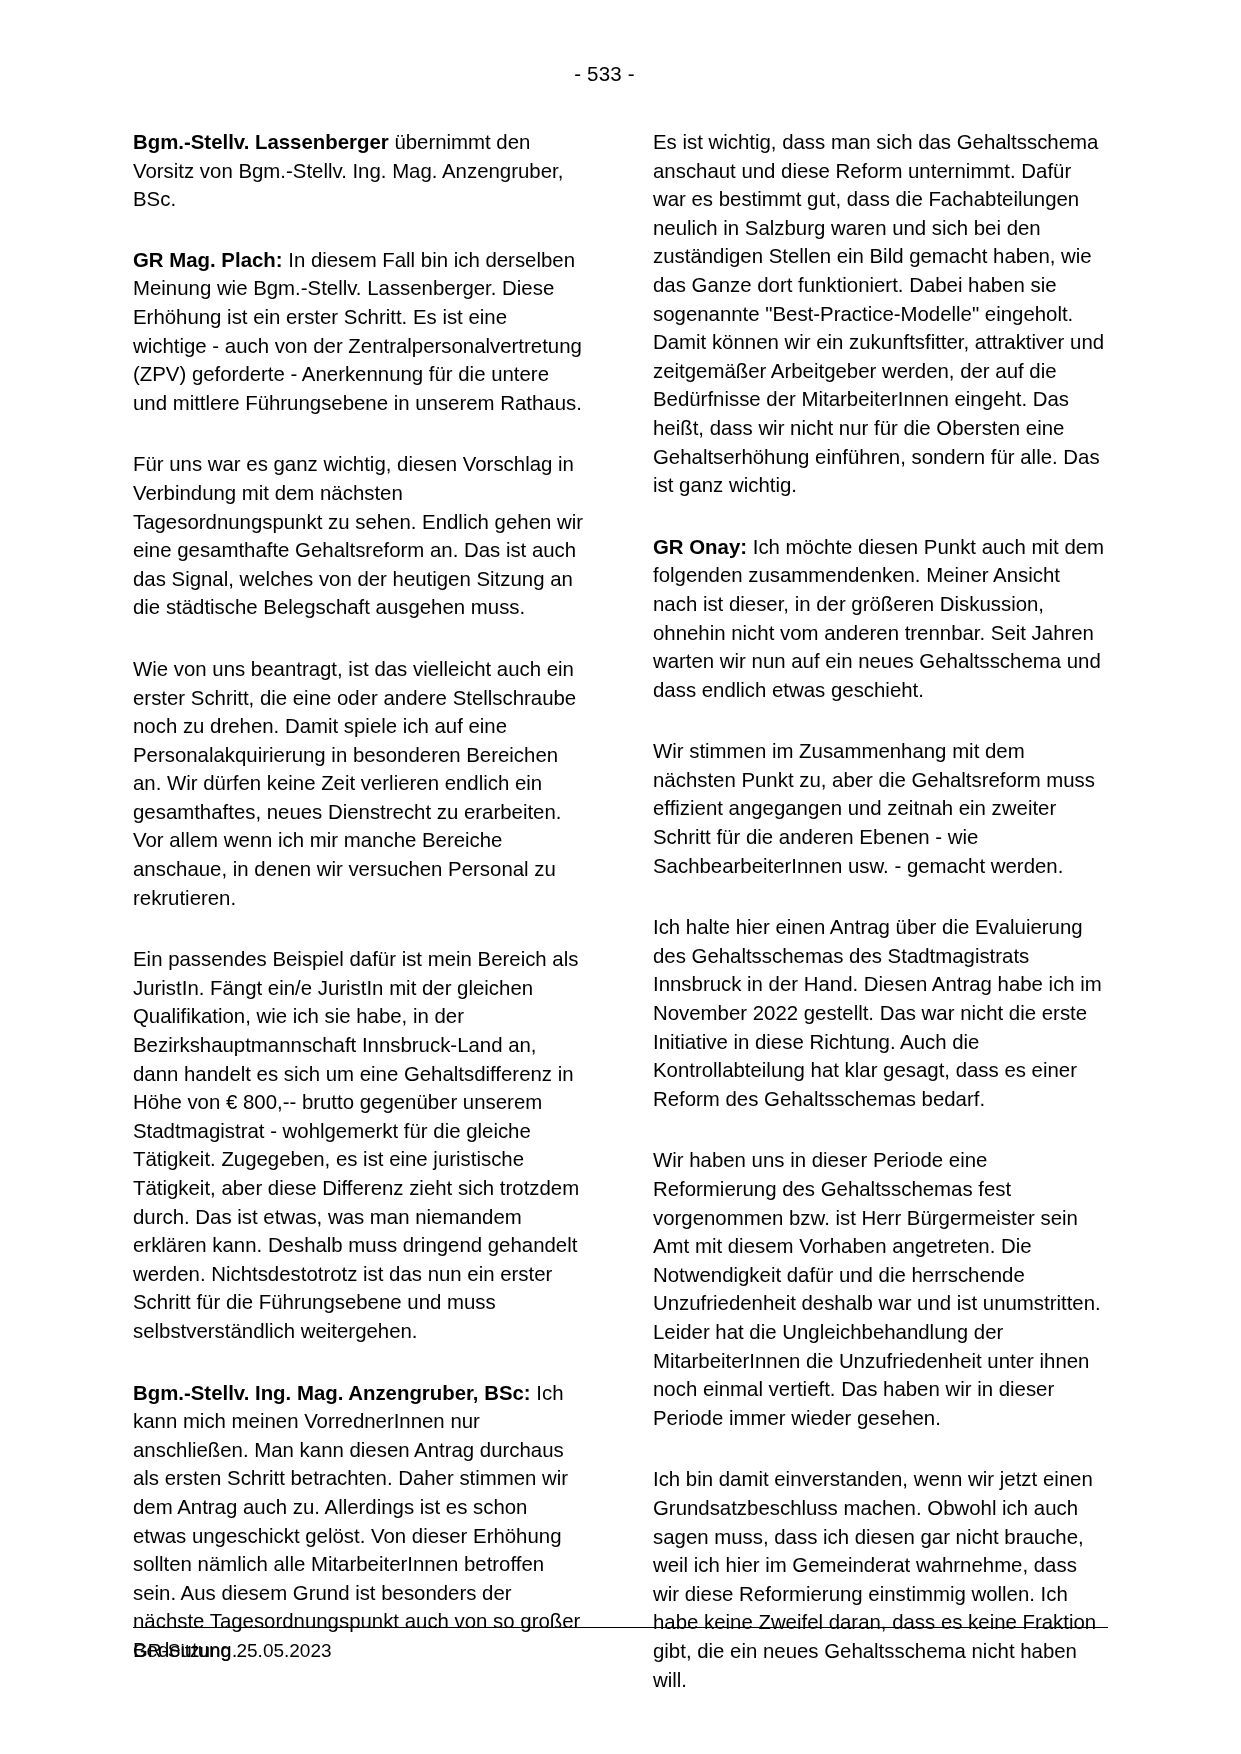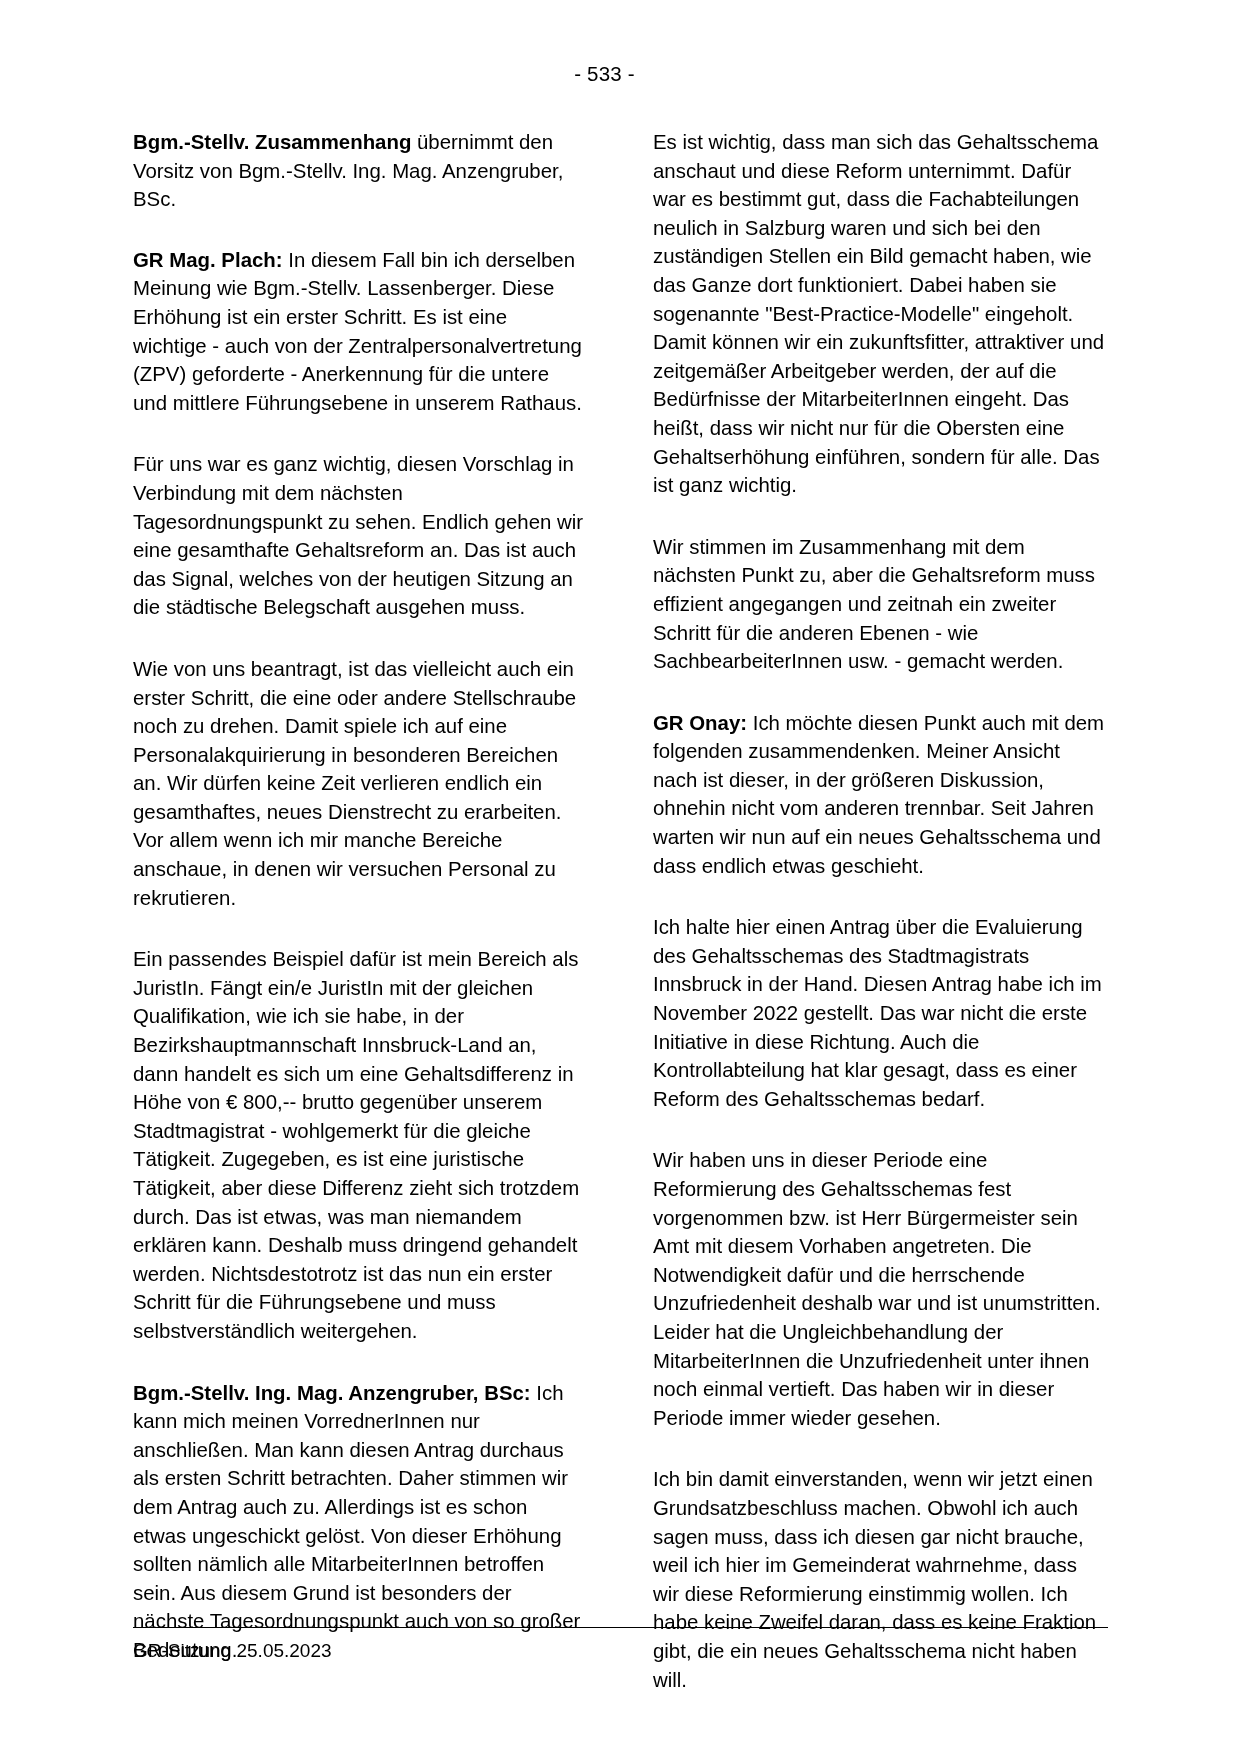--- a/index.html
+++ b/index.html
@@ -74,32 +74,32 @@
 </head>
 <body>
 
 <div class="page">
 
   <div class="page-number">- 533 -</div>
 
   <div class="columns">
 
     <div class="col">
-      <p class="gap-none"><span class="speaker">Bgm.-Stellv. Zusammenhang</span><span> übernimmt den Vorsitz von Bgm.-Stellv. Ing. Mag. Anzengruber, BSc.</span></p>
+      <p class="gap-none"><span class="speaker">Bgm.-Stellv. Lassenberger</span><span> übernimmt den Vorsitz von Bgm.-Stellv. Ing. Mag. Anzengruber, BSc.</span></p>
       <p class="gap-lg"><span class="speaker">GR Mag. Plach:</span><span> In diesem Fall bin ich derselben Meinung wie Bgm.-Stellv. Lassenberger. Diese Erhöhung ist ein erster Schritt. Es ist eine wichtige - auch von der Zentralpersonalvertretung (ZPV) geforderte - Anerkennung für die untere und mittlere Führungsebene in unserem Rathaus.</span></p>
       <p class="gap-sm"><span>Für uns war es ganz wichtig, diesen Vorschlag in Verbindung mit dem nächsten Tagesordnungspunkt zu sehen. Endlich gehen wir eine gesamthafte Gehaltsreform an. Das ist auch das Signal, welches von der heutigen Sitzung an die städtische Belegschaft ausgehen muss.</span></p>
       <p class="gap-sm"><span>Wie von uns beantragt, ist das vielleicht auch ein erster Schritt, die eine oder andere Stellschraube noch zu drehen. Damit spiele ich auf eine Personalakquirierung in besonderen Bereichen an. Wir dürfen keine Zeit verlieren endlich ein gesamthaftes, neues Dienstrecht zu erarbeiten. Vor allem wenn ich mir manche Bereiche anschaue, in denen wir versuchen Personal zu rekrutieren.</span></p>
       <p class="gap-sm"><span>Ein passendes Beispiel dafür ist mein Bereich als JuristIn. Fängt ein/e JuristIn mit der gleichen Qualifikation, wie ich sie habe, in der Bezirkshauptmannschaft Innsbruck-Land an, dann handelt es sich um eine Gehaltsdifferenz in Höhe von € 800,-- brutto gegenüber unserem Stadtmagistrat - wohlgemerkt für die gleiche Tätigkeit. Zugegeben, es ist eine juristische Tätigkeit, aber diese Differenz zieht sich trotzdem durch. Das ist etwas, was man niemandem erklären kann. Deshalb muss dringend gehandelt werden. Nichtsdestotrotz ist das nun ein erster Schritt für die Führungsebene und muss selbstverständlich weitergehen.</span></p>
       <p class="gap-sm"><span class="speaker">Bgm.-Stellv. Ing. Mag. Anzengruber, BSc:</span><span> Ich kann mich meinen VorrednerInnen nur anschließen. Man kann diesen Antrag durchaus als ersten Schritt betrachten. Daher stimmen wir dem Antrag auch zu. Allerdings ist es schon etwas ungeschickt gelöst. Von dieser Erhöhung sollten nämlich alle MitarbeiterInnen betroffen sein. Aus diesem Grund ist besonders der nächste Tagesordnungspunkt auch von so großer Bedeutung.</span></p>
     </div>
 
     <div class="col">
       <p class="gap-none"><span>Es ist wichtig, dass man sich das Gehaltsschema anschaut und diese Reform unternimmt. Dafür war es bestimmt gut, dass die Fachabteilungen neulich in Salzburg waren und sich bei den zuständigen Stellen ein Bild gemacht haben, wie das Ganze dort funktioniert. Dabei haben sie sogenannte "Best-Practice-Modelle" eingeholt. Damit können wir ein zukunftsfitter, attraktiver und zeitgemäßer Arbeitgeber werden, der auf die Bedürfnisse der MitarbeiterInnen eingeht. Das heißt, dass wir nicht nur für die Obersten eine Gehaltserhöhung einführen, sondern für alle. Das ist ganz wichtig.</span></p>
+      <p class="gap-sm"><span class="speaker">GR Onay:</span><span> Ich möchte diesen Punkt auch mit dem folgenden zusammendenken. Meiner Ansicht nach ist dieser, in der größeren Diskussion, ohnehin nicht vom anderen trennbar. Seit Jahren warten wir nun auf ein neues Gehaltsschema und dass endlich etwas geschieht.</span></p>
       <p class="gap-sm"><span>Wir stimmen im Zusammenhang mit dem nächsten Punkt zu, aber die Gehaltsreform muss effizient angegangen und zeitnah ein zweiter Schritt für die anderen Ebenen - wie SachbearbeiterInnen usw. - gemacht werden.</span></p>
-      <p class="gap-sm"><span class="speaker">GR Onay:</span><span> Ich möchte diesen Punkt auch mit dem folgenden zusammendenken. Meiner Ansicht nach ist dieser, in der größeren Diskussion, ohnehin nicht vom anderen trennbar. Seit Jahren warten wir nun auf ein neues Gehaltsschema und dass endlich etwas geschieht.</span></p>
       <p class="gap-sm"><span>Ich halte hier einen Antrag über die Evaluierung des Gehaltsschemas des Stadtmagistrats Innsbruck in der Hand. Diesen Antrag habe ich im November 2022 gestellt. Das war nicht die erste Initiative in diese Richtung. Auch die Kontrollabteilung hat klar gesagt, dass es einer Reform des Gehaltsschemas bedarf.</span></p>
       <p class="gap-sm"><span>Wir haben uns in dieser Periode eine Reformierung des Gehaltsschemas fest vorgenommen bzw. ist Herr Bürgermeister sein Amt mit diesem Vorhaben angetreten. Die Notwendigkeit dafür und die herrschende Unzufriedenheit deshalb war und ist unumstritten. Leider hat die Ungleichbehandlung der MitarbeiterInnen die Unzufriedenheit unter ihnen noch einmal vertieft. Das haben wir in dieser Periode immer wieder gesehen.</span></p>
       <p class="gap-sm"><span>Ich bin damit einverstanden, wenn wir jetzt einen Grundsatzbeschluss machen. Obwohl ich auch sagen muss, dass ich diesen gar nicht brauche, weil ich hier im Gemeinderat wahrnehme, dass wir diese Reformierung einstimmig wollen. Ich habe keine Zweifel daran, dass es keine Fraktion gibt, die ein neues Gehaltsschema nicht haben will.</span></p>
     </div>
 
   </div>
 
   <div class="footer-rule"></div>
   <div class="footer-text">GR-Sitzung 25.05.2023</div>
 

